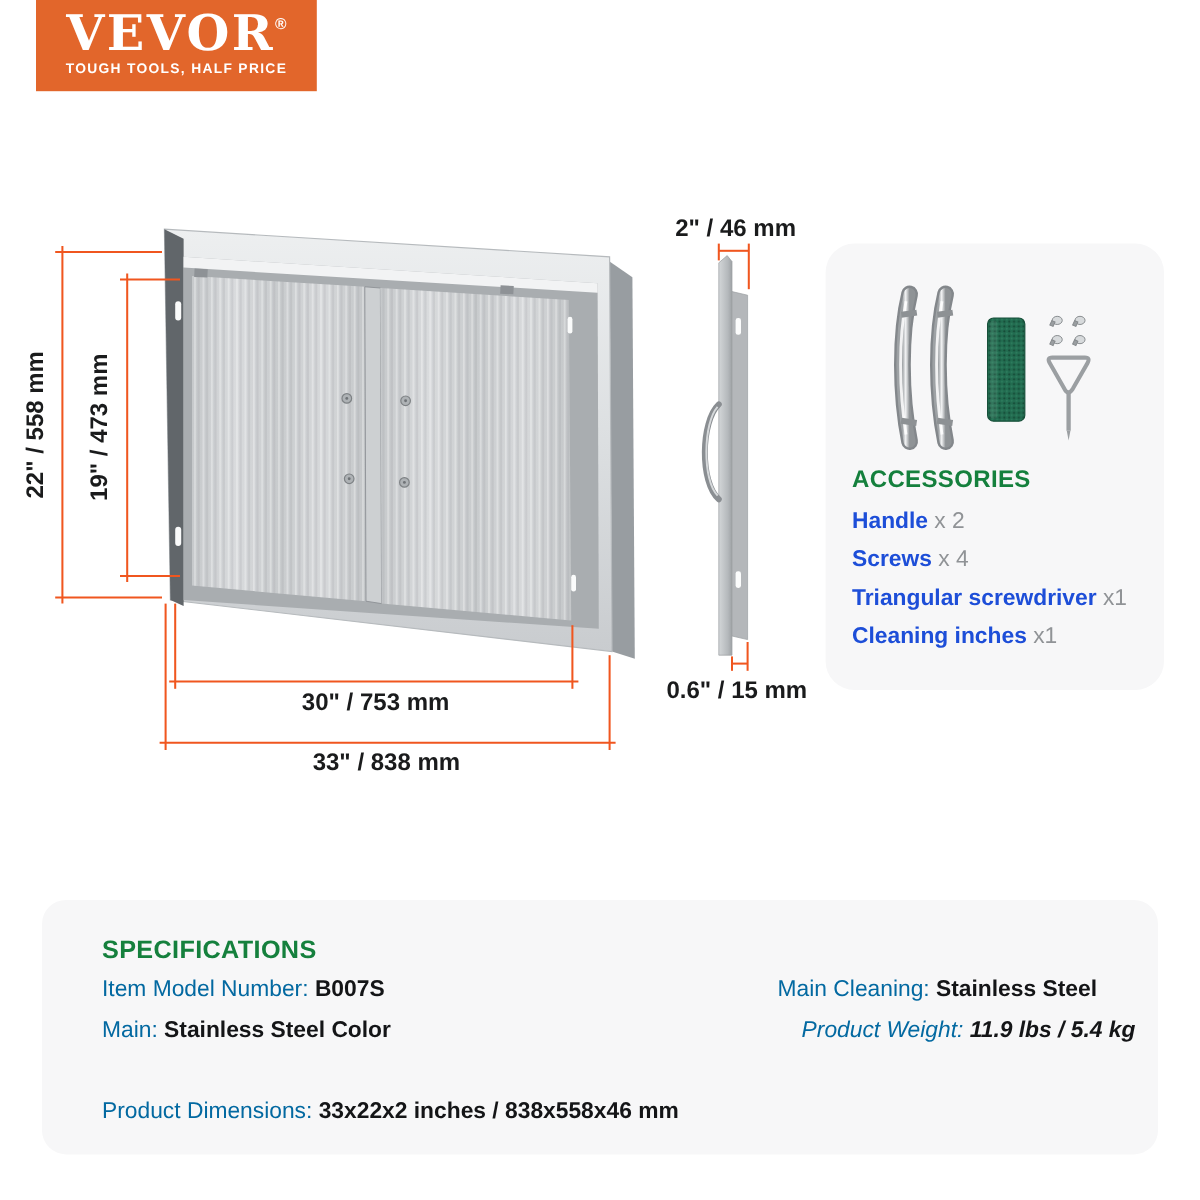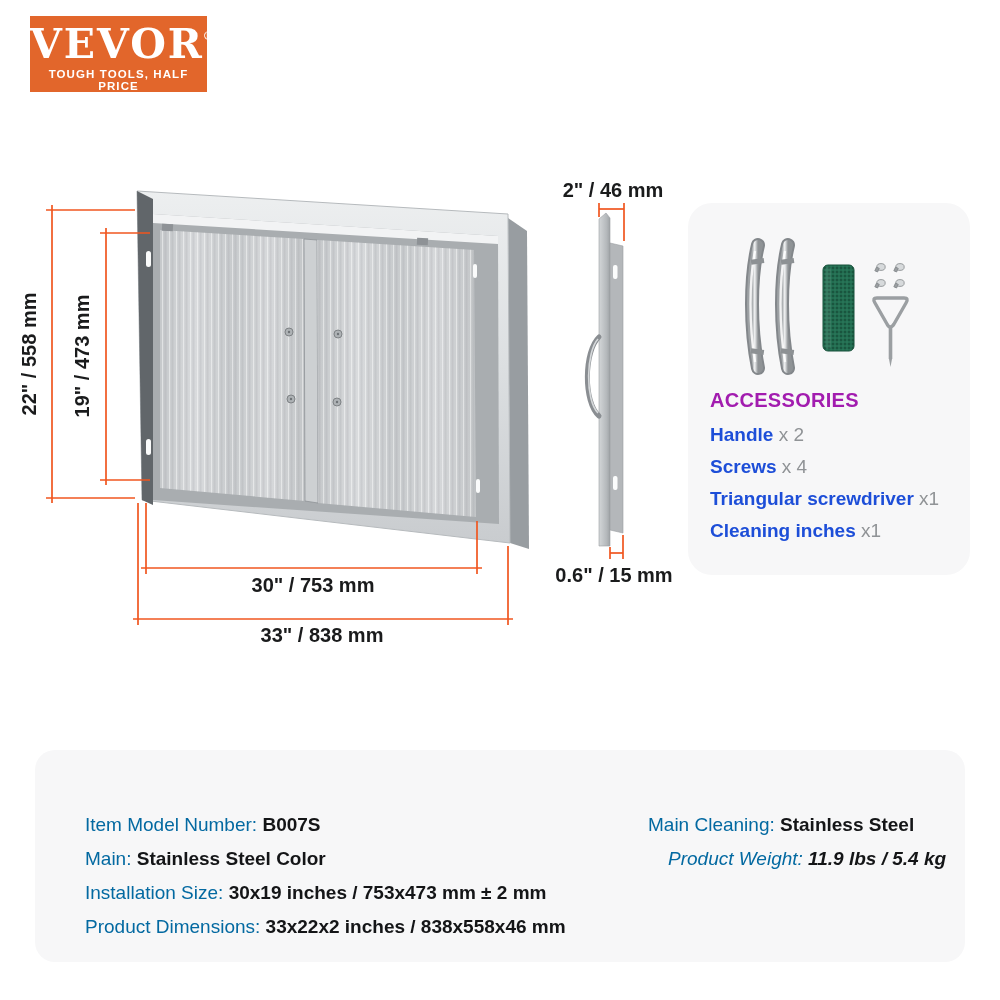--- a/index.html
+++ b/index.html
@@ -1,33 +1,33 @@
 <!DOCTYPE html>
 <html><head>
 <meta charset="utf-8">
 <style>
   html,body{margin:0;padding:0;background:#fff;}
   .page{position:relative;width:1000px;height:1000px;background:#fff;overflow:hidden;
         font-family:"Liberation Sans",sans-serif;}
 
   
-  .logo{position:absolute;left:30px;top:16px;width:177px;height:76px;text-align:center;color:#fff;}
+  .logo{position:absolute;left:30px;top:0;width:234px;height:76px;text-align:center;color:#fff;}
   .logo-name{font-family:"DejaVu Serif",serif;font-weight:bold;font-size:41px;line-height:1;
              letter-spacing:2px;padding-top:8px;}
   .logo-reg{font-size:13px;font-weight:bold;vertical-align:18px;letter-spacing:0;
             font-family:"Liberation Sans",sans-serif;}
   .logo-tag{font-size:11.5px;font-weight:bold;letter-spacing:1.1px;margin-top:3px;}
 
   
   .card{position:absolute;background:#F7F7F8;border-radius:24px;}
   .card-acc{left:688px;top:203px;width:282px;height:372px;}
   .card-spec{left:35px;top:750px;width:930px;height:212px;border-radius:20px;}
 
   .abs{position:absolute;}
-  .h-orange{color:#a21caf;font-weight:bold;font-size:20px;letter-spacing:.3px;white-space:nowrap;}
+  .h-orange{color:#15803d;font-weight:bold;font-size:20px;letter-spacing:.3px;white-space:nowrap;}
   .row{font-size:19px;white-space:nowrap;}
   .nm{font-weight:bold;color:#1d4ed8;}
   .qty{color:#909396;margin-top:32px;}
   .lbl{color:#0369a1;text-align:center;}
   .val{font-weight:bold;color:#141517;}
 
   svg text{font-family:"Liberation Sans",sans-serif;}
   .dimtxt{font-size:20px;font-weight:bold;fill:#1A1B1C;}
 </style>
 </head>
@@ -217,23 +217,23 @@
     </svg>
 
     <div class="abs h-orange" style="left:22px;top:186px;">ACCESSORIES</div>
     <div class="abs row" style="left:22px;top:221px;"><span class="nm">Handle</span><span class="qty"> x 2</span></div>
     <div class="abs row" style="left:22px;top:253px;"><span class="nm">Screws</span><span class="qty"> x 4</span></div>
     <div class="abs row" style="left:22px;top:285px;"><span class="nm">Triangular screwdriver</span><span class="qty"> x1</span></div>
     <div class="abs row" style="left:22px;top:317px;"><span class="nm">Cleaning inches</span><span class="qty"> x1</span></div>
   </div>
 
   <div class="card card-spec">
+    <div class="abs h-orange" style="left:50px;top:30px;font-size:21px;">SPECIFICATIONS</div>
 
     <div class="abs row" style="left:50px;top:64px;"><span class="lbl">Item Model Number: </span><span class="val">B007S</span></div>
     <div class="abs row" style="left:50px;top:98px;"><span class="lbl">Main: </span><span class="val">Stainless Steel Color</span></div>
-    <div class="abs row" style="left:50px;top:132px;"><span class="lbl">Installation Size: </span><span class="val">30x19 inches / 753x473 mm ± 2 mm</span></div>
     <div class="abs row" style="left:50px;top:166px;"><span class="lbl">Product Dimensions: </span><span class="val">33x22x2 inches / 838x558x46 mm</span></div>
 
     <div class="abs row" style="left:613px;top:64px;"><span class="lbl">Main Cleaning: </span><span class="val">Stainless Steel</span></div>
     <div class="abs row" style="left:633px;top:98px;font-style:italic;"><span class="lbl">Product Weight: </span><span class="val">11.9 lbs / 5.4 kg</span></div>
   </div>
 
 </div>
 
 </body></html>

